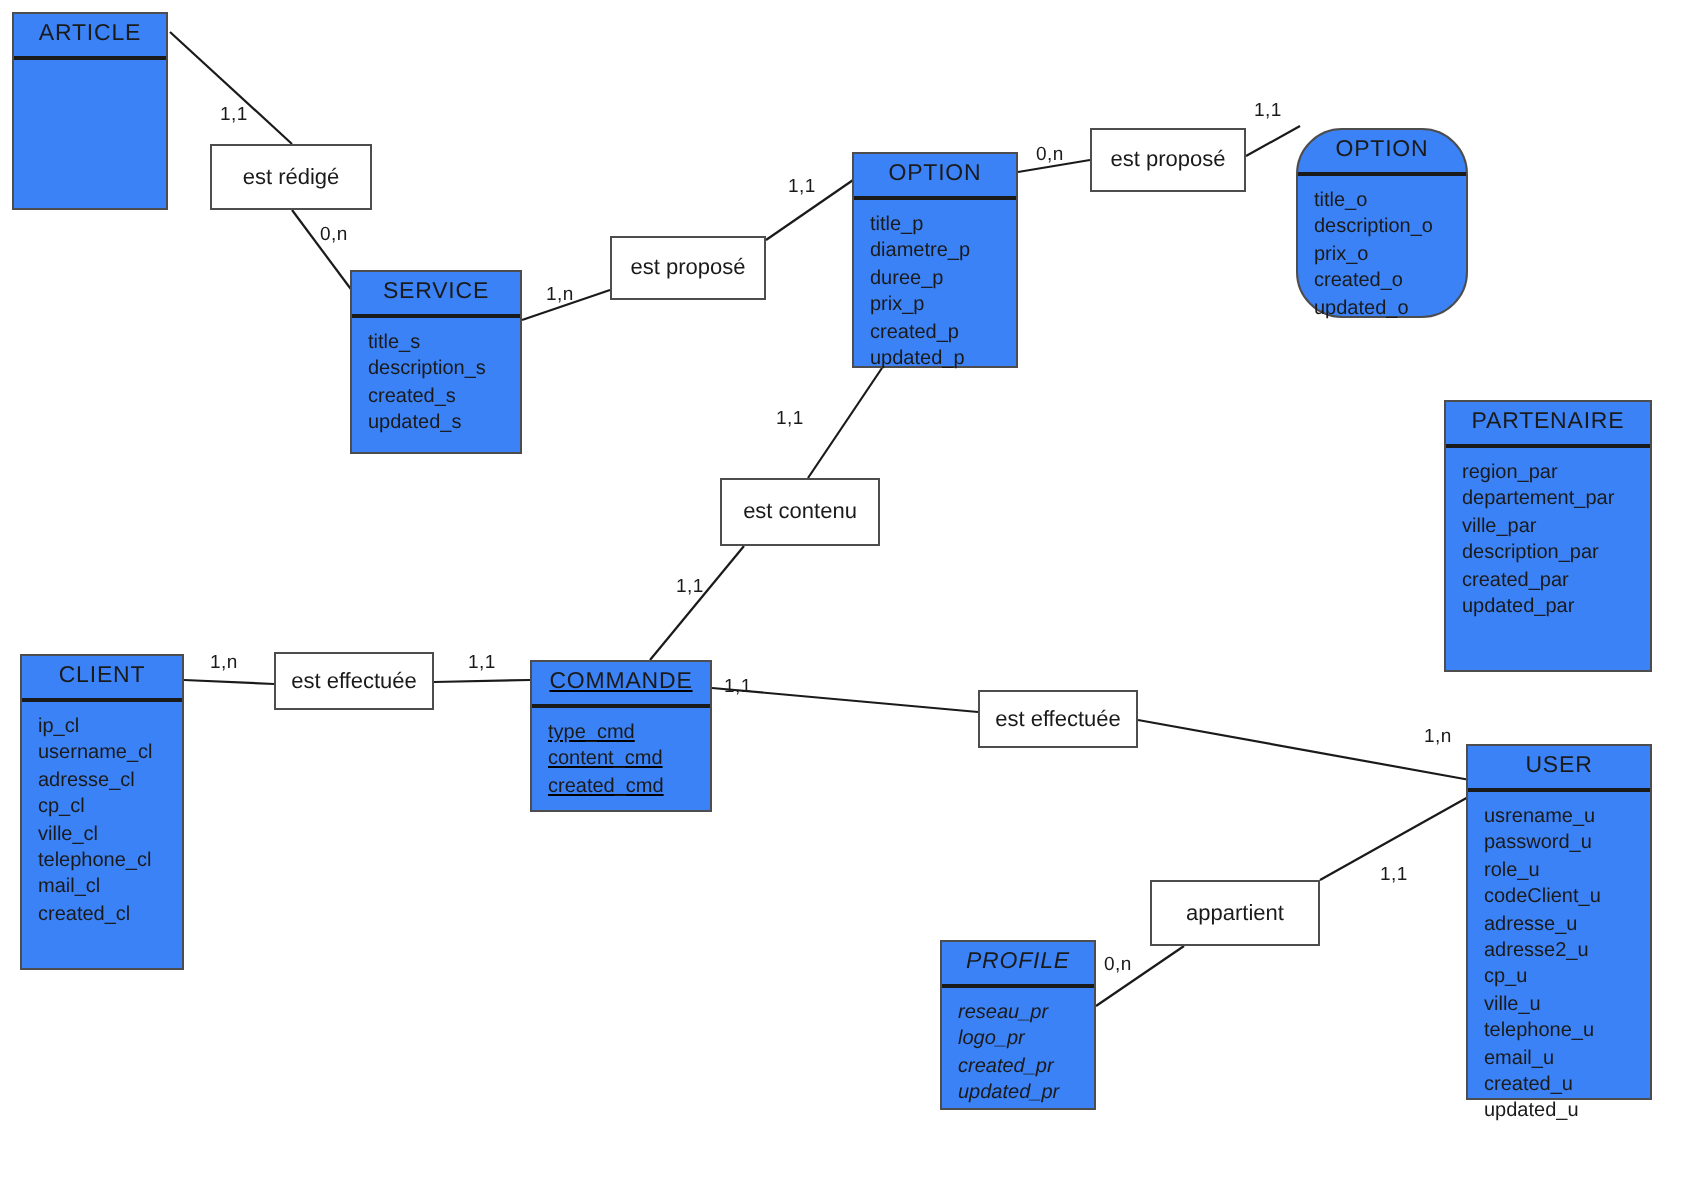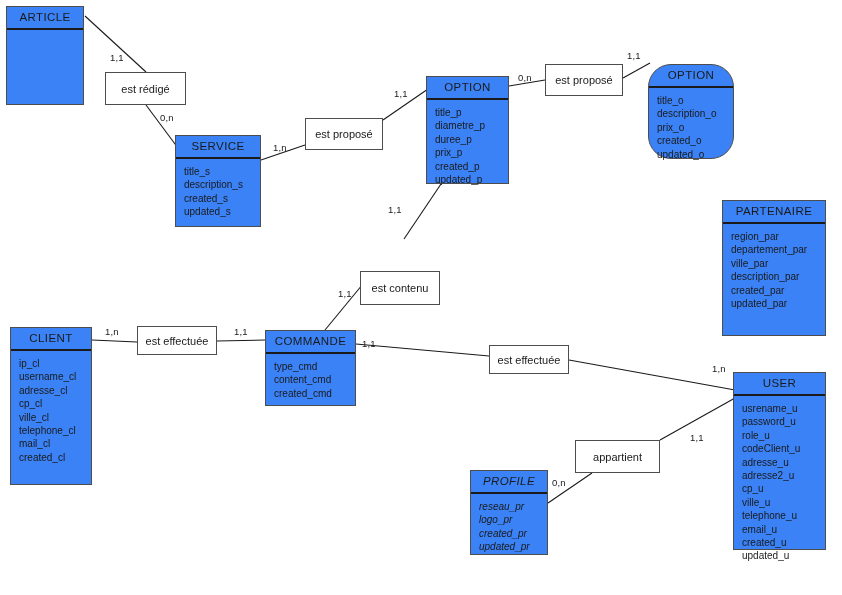--- a/index.html
+++ b/index.html
@@ -142,21 +142,21 @@
         <div class="attr">ip_cl</div>
         <div class="attr">username_cl</div>
         <div class="attr">adresse_cl</div>
         <div class="attr">cp_cl</div>
         <div class="attr">ville_cl</div>
         <div class="attr">telephone_cl</div>
         <div class="attr">mail_cl</div>
         <div class="attr">created_cl</div>
       </div>
     </div>
-    <div class="entity-box" style="left: 265px; top: 330px; width: 91px; height: 76px;">
+    <div class="entity-box" style="left: 265px; top: 330px; width: 91px; height: 76px; text-decoration: underline;">
       <div class="entity-title">COMMANDE</div>
       <div class="entity-attrs">
         <div class="attr">type_cmd</div>
         <div class="attr">content_cmd</div>
         <div class="attr">created_cmd</div>
       </div>
     </div>
     <div class="entity-box" style="left: 733px; top: 372px; width: 93px; height: 178px;">
       <div class="entity-title">USER</div>
       <div class="entity-attrs">
@@ -187,21 +187,21 @@
 <div id="relationships-layer">
     <div class="rel-box" style="left: 105px; top: 72px; width: 81px; height: 33px;">
       <span>est rédigé</span>
     </div>
     <div class="rel-box" style="left: 305px; top: 118px; width: 78px; height: 32px;">
       <span>est proposé</span>
     </div>
     <div class="rel-box" style="left: 545px; top: 64px; width: 78px; height: 32px;">
       <span>est proposé</span>
     </div>
-    <div class="rel-box" style="left: 360px; top: 239px; width: 80px; height: 34px; margin-top: 32px;">
+    <div class="rel-box" style="left: 360px; top: 239px; width: 80px; height: 34px;">
       <span>est contenu</span>
     </div>
     <div class="rel-box" style="left: 137px; top: 326px; width: 80px; height: 29px;">
       <span>est effectuée</span>
     </div>
     <div class="rel-box" style="left: 489px; top: 345px; width: 80px; height: 29px;">
       <span>est effectuée</span>
     </div>
     <div class="rel-box" style="left: 575px; top: 440px; width: 85px; height: 33px;">
       <span>appartient</span>

